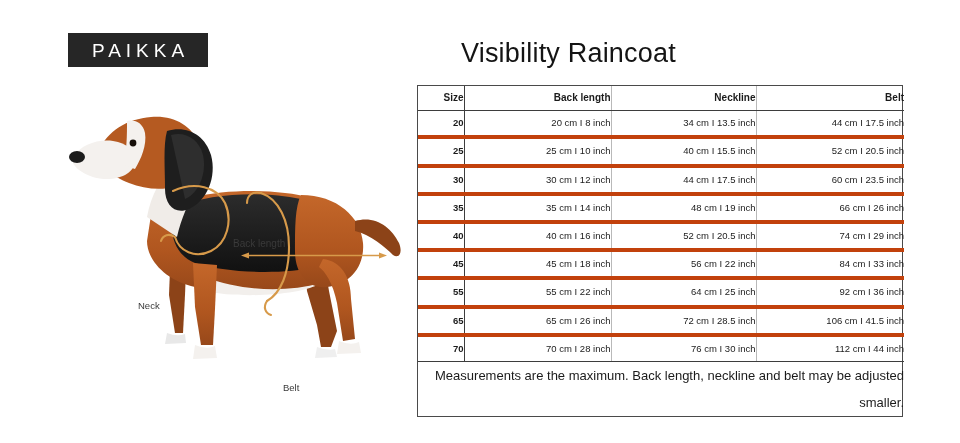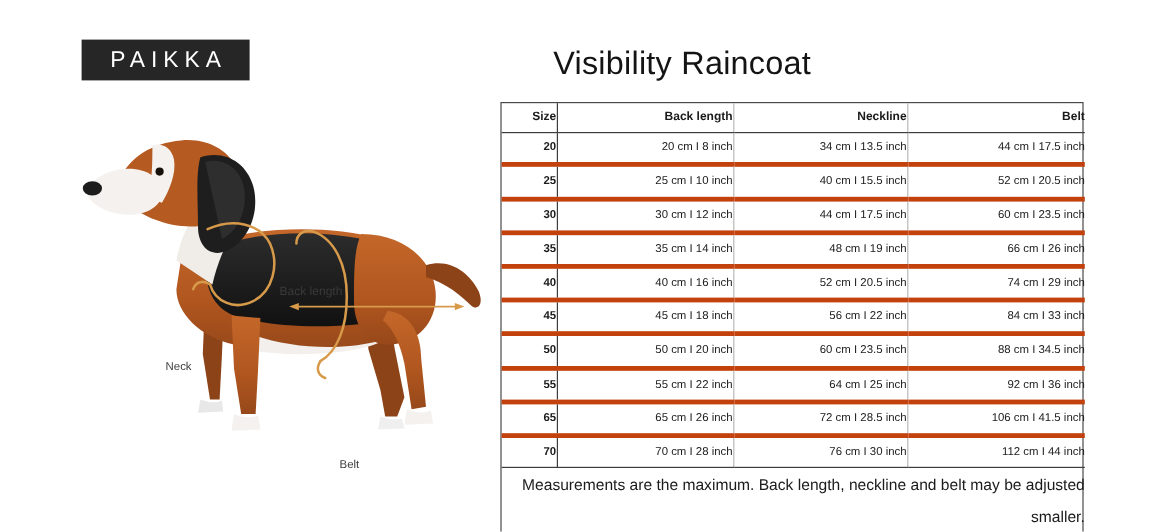--- a/index.html
+++ b/index.html
@@ -210,26 +210,20 @@
               <td class="c-thin">52 cm I 20.5 inch</td>
               <td>74 cm I 29 inch</td>
             </tr>
             <tr>
               <td class="size-cell c-div">45</td>
               <td class="c-thin">45 cm I 18 inch</td>
               <td class="c-thin">56 cm I 22 inch</td>
               <td>84 cm I 33 inch</td>
             </tr>
             <tr>
-              <td class="size-cell c-div">50</td>
-              <td class="c-thin">50 cm I 20 inch</td>
-              <td class="c-thin">60 cm I 23.5 inch</td>
-              <td>88 cm I 34.5 inch</td>
-            </tr>
-            <tr>
               <td class="size-cell c-div">55</td>
               <td class="c-thin">55 cm I 22 inch</td>
               <td class="c-thin">64 cm I 25 inch</td>
               <td>92 cm I 36 inch</td>
             </tr>
             <tr>
               <td class="size-cell c-div">65</td>
               <td class="c-thin">65 cm I 26 inch</td>
               <td class="c-thin">72 cm I 28.5 inch</td>
               <td>106 cm I 41.5 inch</td>

